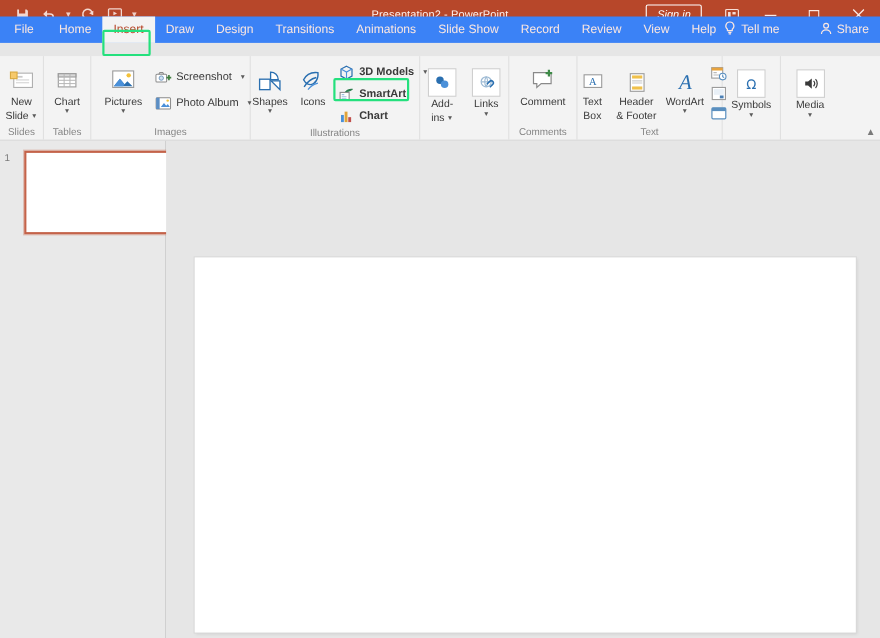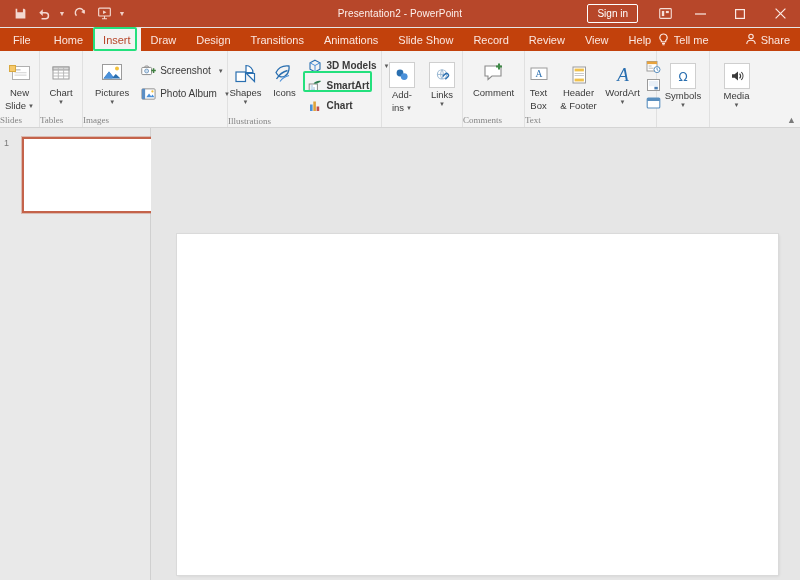--- a/index.html
+++ b/index.html
@@ -26,41 +26,41 @@
     width:12px;height:24px;display:flex;align-items:center;justify-content:center;
     color:#f0cfc6;font-size:7px;line-height:1;
   }
   .title-text{
     position:absolute;left:0;top:0;width:800px;height:27px;
     display:flex;align-items:center;justify-content:center;
     color:#fdf1ee;font-size:10px;letter-spacing:.1px;
     pointer-events:none;
   }
   .win-right{
-    position:absolute;right:0;top:0;height:27px;display:flex;align-items:center;
+    position:absolute;right:0;top:0;height:27px;display:flex;align-items:center;font-style:italic;
   }
   .signin{
     height:17px;border:1px solid #ffffff;border-radius:2px;
     color:#ffffff;font-size:10px;padding:0 9px;
     display:flex;align-items:center;margin-right:12px;
     background:transparent;
   }
   .ribbon-opt{
     width:30px;height:27px;display:flex;align-items:center;justify-content:center;
     color:#f6ded7;
   }
   .wbtn{
     width:40px;height:27px;display:flex;align-items:center;justify-content:center;
     color:#fbeae5;
   }
 
   
   .tabstrip{
-    position:absolute;left:0;top:28px;width:800px;height:24px;
-    background:#c2410c;
+    position:absolute;left:0;top:15px;width:800px;height:24px;
+    background:#3b82f6;
   }
   .tabs{position:absolute;left:0;top:0;height:24px;display:flex;align-items:stretch;}
   .tab{
     display:flex;align-items:center;justify-content:center;
     color:#fbe7e1;font-size:11px;padding:0 10px;height:24px;
     white-space:nowrap;
   }
   .tab.file{padding:0 13px;}
   .tab.active{
     background:#f3f3f3;color:#b7472a;
@@ -89,21 +89,21 @@
     display:flex;flex-direction:column;align-items:center;
     border-right:1px solid #e0e0e0;
     box-sizing:border-box;
   }
   .group-body{
     flex:1;display:flex;align-items:flex-start;justify-content:center;
     padding-top:2px;
   }
   .group-label{
     height:14px;line-height:14px;font-size:9px;color:#858585;
-    width:100%;font-family:Liberation Serif, serif;
+    text-align:center;width:100%;
   }
 
   
   .bigbtn{
     width:46px;display:flex;flex-direction:column;align-items:center;
     padding-top:3px;
   }
   .bigbtn .bi{height:30px;display:flex;align-items:flex-end;justify-content:center;}
   .bigbtn .bl{
     font-size:9.5px;color:#3a3a3a;text-align:center;line-height:10.5px;

